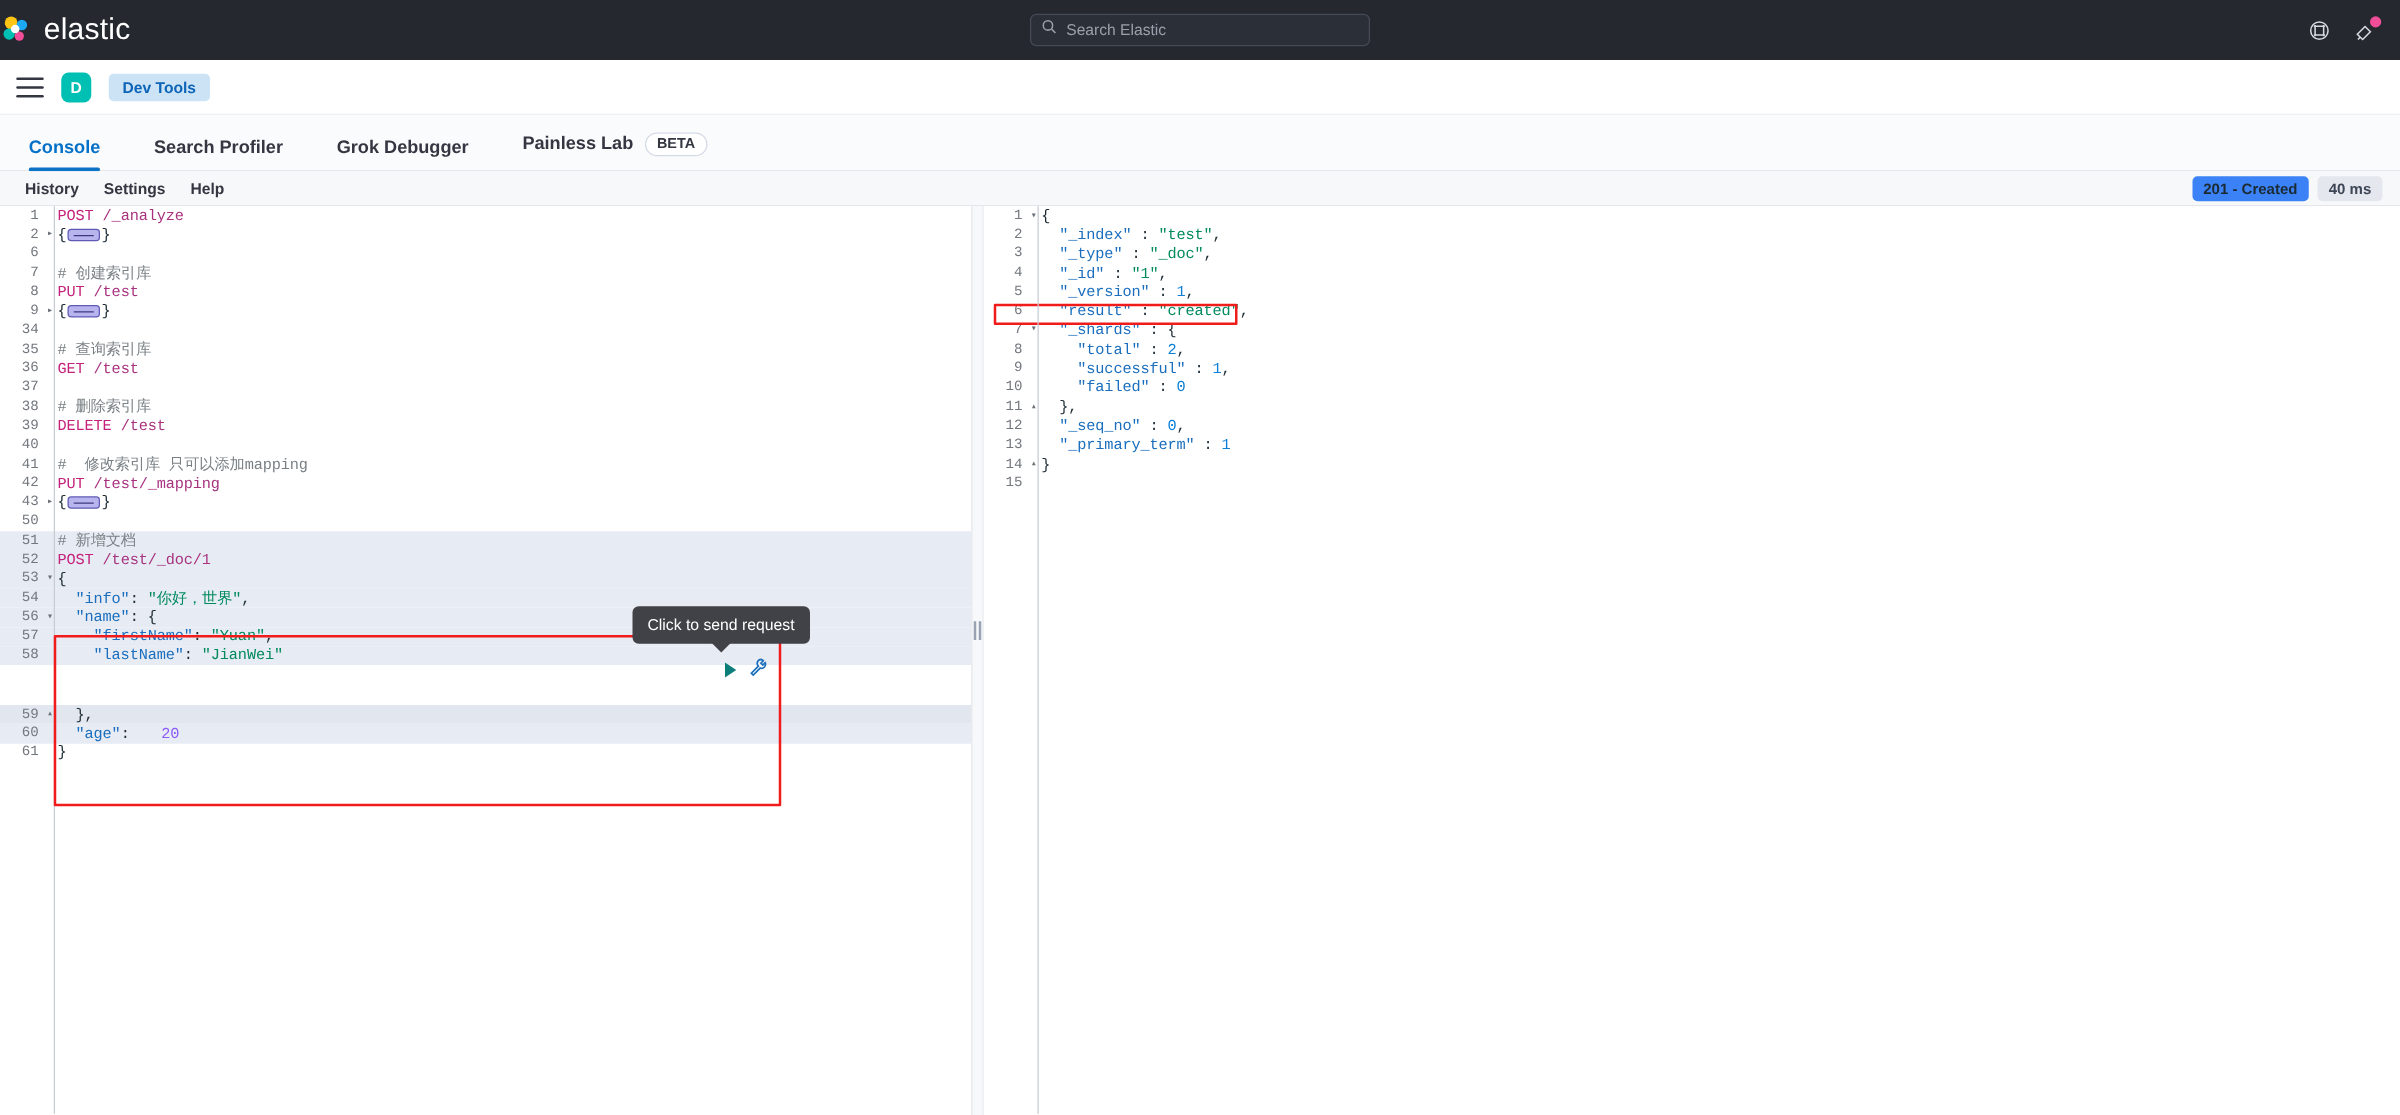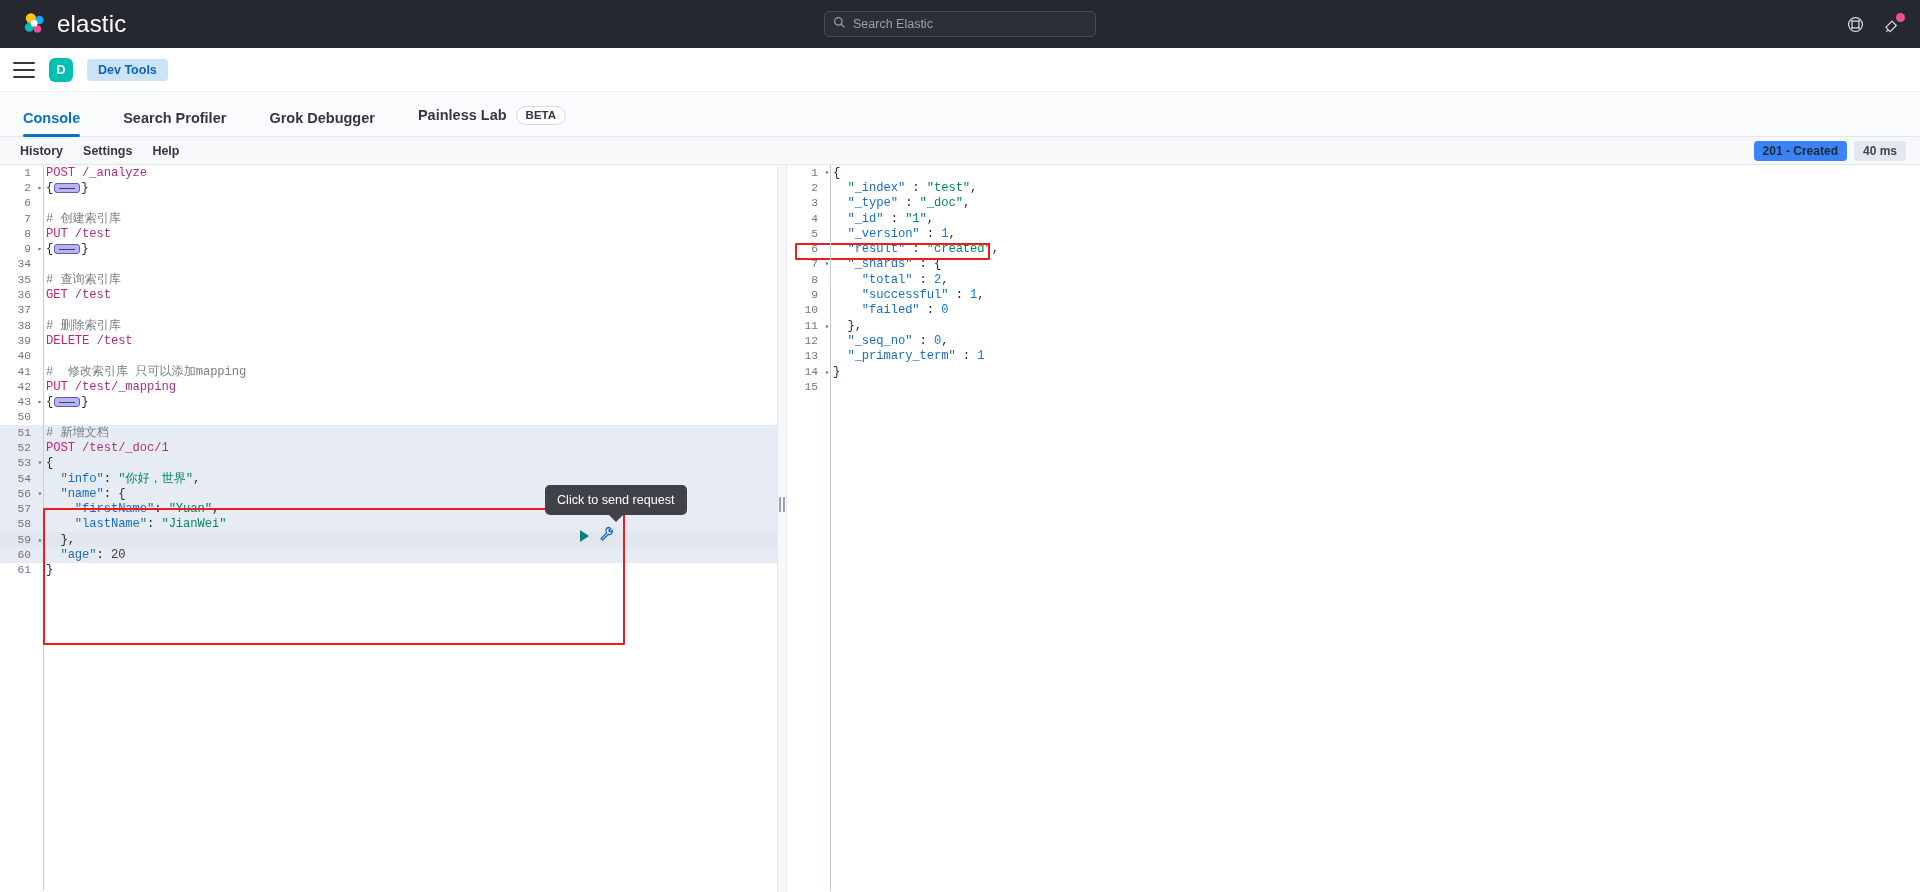--- a/index.html
+++ b/index.html
@@ -10,21 +10,21 @@
     overflow: hidden;
   }
 
   
   .chrome-bar {
     height: 48px; width: 100%;
     background: #25282f;
     display: flex; align-items: center;
     position: relative;
   }
-  .brand { display: flex; align-items: center; gap: 9px; padding-left: 22px; }
+  .brand { display: flex; align-items: center; gap: 9px; }
   .brand-logo { width: 26px; height: 26px; position: relative; }
   .brand-word {
     color: #ffffff; font-size: 24px; font-weight: 400; letter-spacing: .2px;
   }
   .search-wrap {
     position: absolute; left: 50%; transform: translateX(-50%);
     width: 272px;
   }
   .search-box {
     height: 26px; width: 100%;
@@ -153,41 +153,41 @@
     color: #6a6f76; text-align: center; line-height: 1;
   }
   .code-text { font-size: 12.2px; color: #1b2a33; letter-spacing: -0.1px; }
 
   
   .m  { color: #c4227c; }         
   .u  { color: #a7337f; }         
   .cm { color: #7a8185; }         
   .k  { color: #1a6ebd; }         
   .s  { color: #008a5e; }         
-  .n  { color: #404040; }         
+  .n  { color: #8b5cf6; margin-left: 18px; }         
   .p  { color: #1b2a33; }         
   .rk { color: #1a6ebd; }         
   .rs { color: #008a5e; }
   .rn { color: #0a7fd6; }
 
   
   .fold-pill {
     display: inline-block; vertical-align: middle;
     width: 26px; height: 10px;
     background: #b8b4ee; border: 1px solid #5f5ab5;
     border-radius: 3px; position: relative; margin: 0 1px;
   }
   .fold-pill::after {
     content: ""; position: absolute; left: 4px; right: 4px; top: 4px;
     height: 1px; background: #3c3880;
   }
 
   
   .sel-band { background: #e7ebf3; }
-  .cursor-band { background: #e2e6ee; }
+  .cursor-band { background: #e2e6ee; margin-top: 32px; }
 
   
   .anno-req {
     position: absolute; left: 43px; top: 343px;
     width: 582px; height: 137px;
     border: 2.5px solid #f01c1c; border-radius: 1px;
     pointer-events: none;
   }
   
   .anno-resp {
@@ -206,21 +206,21 @@
     width: 0; height: 0;
     border-left: 9px solid #0d7f7a;
     border-top: 6px solid transparent;
     border-bottom: 6px solid transparent;
     cursor: pointer;
   }
   .wrench { color: #1a6ebd; cursor: pointer; }
 
   
   .tooltip {
-    position: absolute; left: 545px; top: 320px;
+    position: absolute; left: 506px; top: 320px;
     background: #414247; color: #ffffff;
     font-size: 12.6px; font-weight: 400;
     padding: 8px 12px; border-radius: 5px;
     white-space: nowrap;
   }
   .tooltip::after {
     content: ""; position: absolute; left: 50%; bottom: -7px;
     transform: translateX(-50%);
     border-left: 8px solid transparent;
     border-right: 8px solid transparent;

